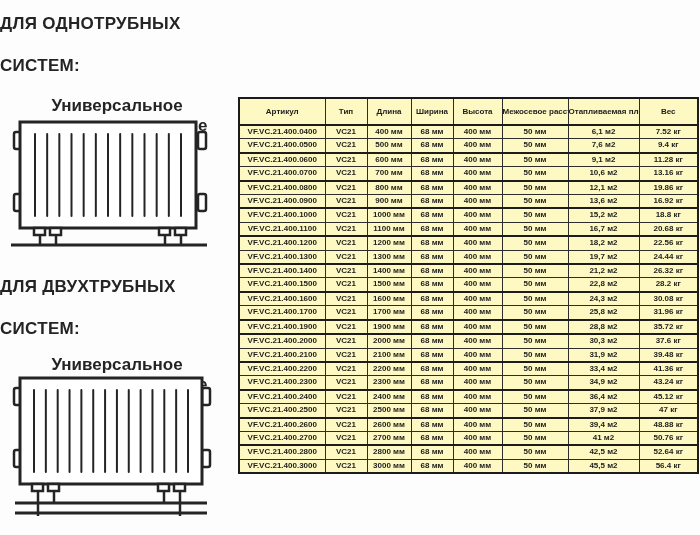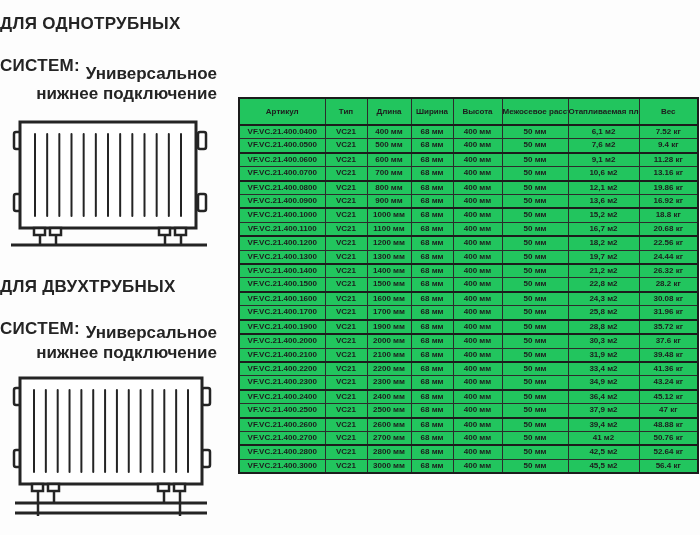--- a/index.html
+++ b/index.html
@@ -8,29 +8,29 @@
     background:#fdfdfd; overflow:hidden;
     font-family:"Liberation Sans", sans-serif; color:#202020;
   }
   
   .block-title {
     position:absolute; left:0; width:208px; text-align:left;
     font-size:17px; line-height:21px; font-weight:bold;
     letter-spacing:0.3px; color:#242424; white-space:pre-line;
   }
   .block-sub {
-    position:absolute; left:17px; width:200px; text-align:right;
-    font-size:17px; line-height:20px; font-weight:bold; color:#242424;
+    position:absolute; left:17px; width:200px; text-align:center;
+    font-size:17px; line-height:20px; font-weight:bold; color:#242424;margin-top:32px;
   }
   .diagram { position:absolute; }
   .diagram * { vector-effect:none; }
   
   .spec-table {
     position:absolute; left:238px; top:97px; width:459px;
-    border-collapse:collapse; table-layout:fixed; background:#22c55e;
+    border-collapse:collapse; table-layout:fixed; background:#fef9c3;
     border:2px solid #1c1c1c;
   }
   .spec-table th, .spec-table td {
     border:1px solid #2c2c2c; padding:0; text-align:center;
     font-size:8px; font-weight:bold; color:#1d1d1d;
     white-space:nowrap; overflow:hidden;
   }
   .spec-table thead th {
     height:25px; line-height:10px; border-bottom:2px solid #1c1c1c;
   }

